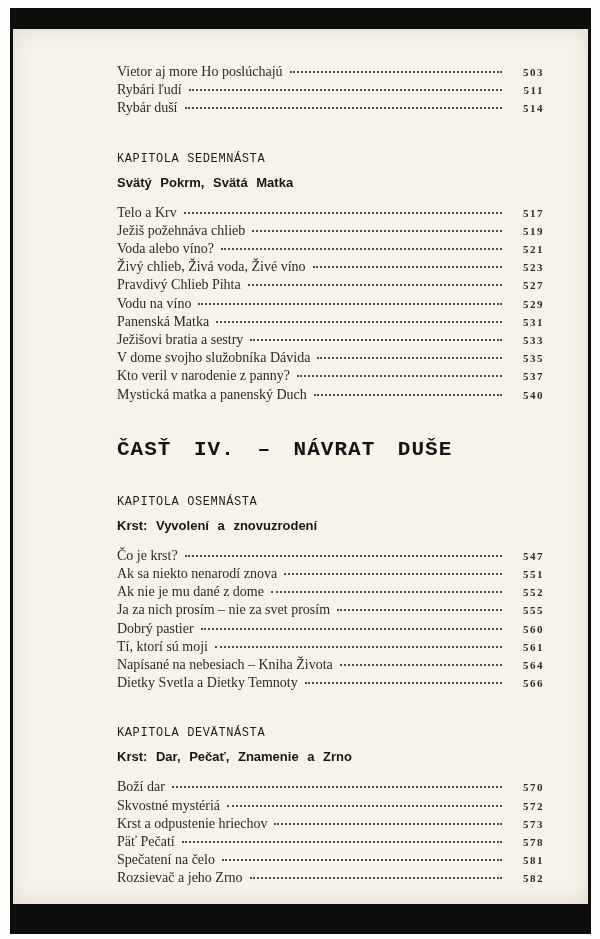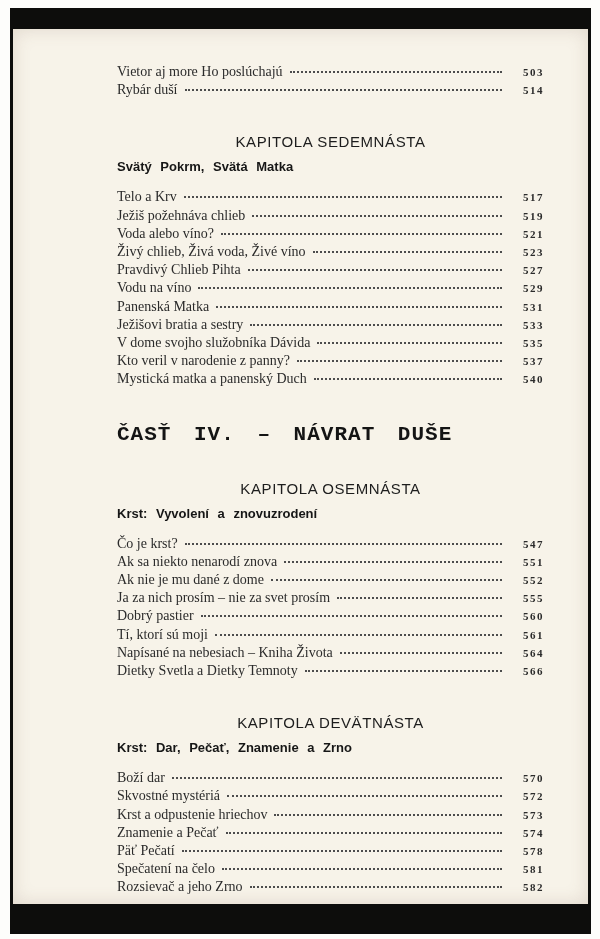--- a/index.html
+++ b/index.html
@@ -48,26 +48,25 @@
   }
   .entry-page{
     flex:0 0 auto;
     font-weight:bold;
     min-width:36px;
     text-align:right;
     letter-spacing:1.5px;
     font-size:11px;
   }
   .kapitola{
-    font-family:Liberation Sans, sans-serif;
-    font-size:15px;
+    font-family:Liberation Mono, monospace;
+    font-size:12px;
     letter-spacing:0.6px;
     color:#1d1d1d;
     margin:34px 0 9px 0;
-    text-align:center;
   }
   .chapter-subtitle{
     font-family:"Liberation Sans", sans-serif;
     font-weight:bold;
     font-size:13px;
     word-spacing:5px;
     color:#161616;
     margin:0 0 14px 0;
   }
   .part-title{
@@ -85,20 +84,25 @@
 
 <div class="scan-frame">
   <div class="toc-content" id="toc-content">
       <div class="entry-list">
         <div class="entry">
     <span class="entry-title">Vietor aj more Ho poslúchajú</span>
     <span class="leader"></span>
     <span class="entry-page">503</span>
   </div>
         <div class="entry">
+    <span class="entry-title">Rybári ľudí</span>
+    <span class="leader"></span>
+    <span class="entry-page">511</span>
+  </div>
+        <div class="entry">
     <span class="entry-title">Rybár duší</span>
     <span class="leader"></span>
     <span class="entry-page">514</span>
   </div>
       </div>
       <div class="kapitola">KAPITOLA SEDEMNÁSTA</div>
       <div class="chapter-subtitle">Svätý Pokrm, Svätá Matka</div>
       <div class="entry-list">
         <div class="entry">
     <span class="entry-title">Telo a Krv</span>
@@ -211,25 +215,20 @@
   </div>
         <div class="entry">
     <span class="entry-title">Skvostné mystériá</span>
     <span class="leader"></span>
     <span class="entry-page">572</span>
   </div>
         <div class="entry">
     <span class="entry-title">Krst a odpustenie hriechov</span>
     <span class="leader"></span>
     <span class="entry-page">573</span>
-  </div>
-        <div class="entry">
-    <span class="entry-title">Znamenie a Pečať</span>
-    <span class="leader"></span>
-    <span class="entry-page">574</span>
   </div>
         <div class="entry">
     <span class="entry-title">Päť Pečatí</span>
     <span class="leader"></span>
     <span class="entry-page">578</span>
   </div>
         <div class="entry">
     <span class="entry-title">Spečatení na čelo</span>
     <span class="leader"></span>
     <span class="entry-page">581</span>

